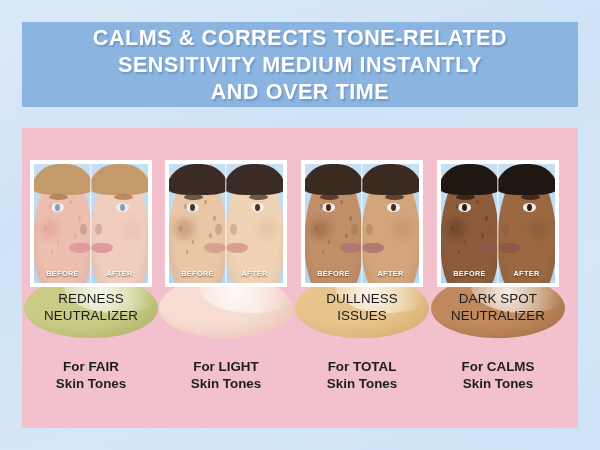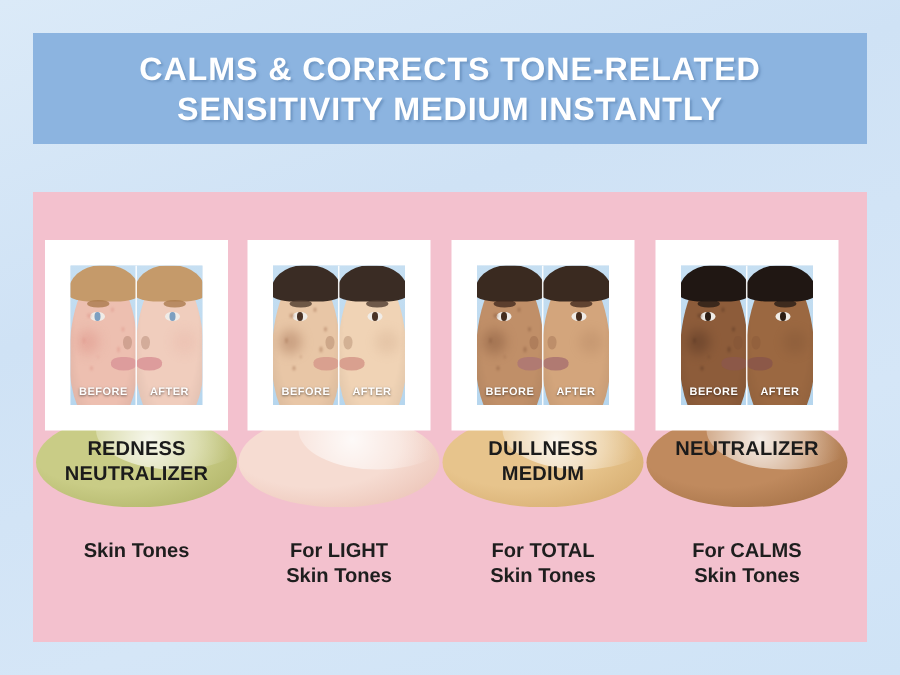--- a/index.html
+++ b/index.html
@@ -22,21 +22,21 @@
     background: linear-gradient(160deg, #dbeaf8 0%, #cfe2f5 35%, #d5e6f7 70%, #cfe3f6 100%);
     overflow: hidden;
   }
 
   
   .header-band {
     position: absolute;
     left: 22px;
     top: 22px;
     width: 556px;
-    height: 74px;
+    height: 85px;
     background: #8cb4e0;
     display: flex;
     flex-direction: column;
     align-items: center;
     justify-content: center;
     box-sizing: border-box;
     padding-top: 2px;
   }
   .header-line {
     color: #ffffff;
@@ -76,21 +76,21 @@
   .card-1 { left: 143px; }
   .card-2 { left: 279px; }
   .card-3 { left: 415px; }
 
   
   .photo-frame {
     position: relative;
     width: 122px;
     height: 127px;
     background: #ffffff;
-    padding: 17px;
+    padding: 4px;
     box-sizing: border-box;
     z-index: 2;
   }
   .photo {
     position: relative;
     width: 100%;
     height: 100%;
     overflow: hidden;
     background: #b9d9ef;
   }
@@ -233,21 +233,21 @@
   }
   .swatch-label {
     position: absolute;
     left: 50%;
     top: 131px;
     transform: translateX(-50%);
     width: 136px;
     text-align: center;
     color: #1b1b1b;
     font-size: 13.4px;
-    font-weight: bold;
+    font-weight: normal;
     line-height: 16.5px;
     letter-spacing: 0.1px;
     z-index: 3;
     white-space: nowrap;
   }
 
   
   .tone-caption {
     position: absolute;
     left: 50%;
@@ -264,20 +264,21 @@
   }
 </style>
 </head>
 <body>
 
 <div id="infographic">
 
   <div class="header-band">
     <div class="header-line">CALMS &amp; CORRECTS TONE-RELATED</div>
     <div class="header-line">SENSITIVITY MEDIUM INSTANTLY</div>
+    <div class="header-line">AND OVER TIME</div>
   </div>
 
   <div class="pink-panel">
     <div class="cards-row" id="cards-row">
         <div class="card card-0">
     <div class="swatch" style="background:radial-gradient(ellipse at 38% 34%, #c9cc86 0%, #c9cc86 48%, #a9ad5f 100%)"></div>
 
     <div class="photo-frame">
       <div class="photo" style="background:#c2dcf0">
 
@@ -319,20 +320,21 @@
         </div>
       </div>
     </div>
 
     <div class="swatch-label">
       <div>REDNESS</div>
       <div>NEUTRALIZER</div>
     </div>
 
     <div class="tone-caption">
+      <div>For FAIR</div>
       <div>Skin Tones</div>
     </div>
   </div>
         <div class="card card-1">
     <div class="swatch" style="background:radial-gradient(ellipse at 38% 34%, #f6dcd2 0%, #f6dcd2 48%, #e8bcae 100%)"></div>
 
     <div class="photo-frame">
       <div class="photo" style="background:#c2dcf0">
 
   <div class="face-half left">
@@ -422,21 +424,21 @@
         <div class="divider"></div>
         <div class="ba-labels">
           <span>BEFORE</span>
           <span>AFTER</span>
         </div>
       </div>
     </div>
 
     <div class="swatch-label">
       <div>DULLNESS</div>
-      <div>MEDIUM</div>
+      <div>ISSUES</div>
     </div>
 
     <div class="tone-caption">
       <div>For TOTAL</div>
       <div>Skin Tones</div>
     </div>
   </div>
         <div class="card card-3">
     <div class="swatch" style="background:radial-gradient(ellipse at 38% 34%, #c08a5e 0%, #c08a5e 48%, #9c6a40 100%)"></div>
 
@@ -476,20 +478,21 @@
   </div>
         <div class="divider"></div>
         <div class="ba-labels">
           <span>BEFORE</span>
           <span>AFTER</span>
         </div>
       </div>
     </div>
 
     <div class="swatch-label">
+      <div>DARK SPOT</div>
       <div>NEUTRALIZER</div>
     </div>
 
     <div class="tone-caption">
       <div>For CALMS</div>
       <div>Skin Tones</div>
     </div>
   </div>
       </div>
   </div>

